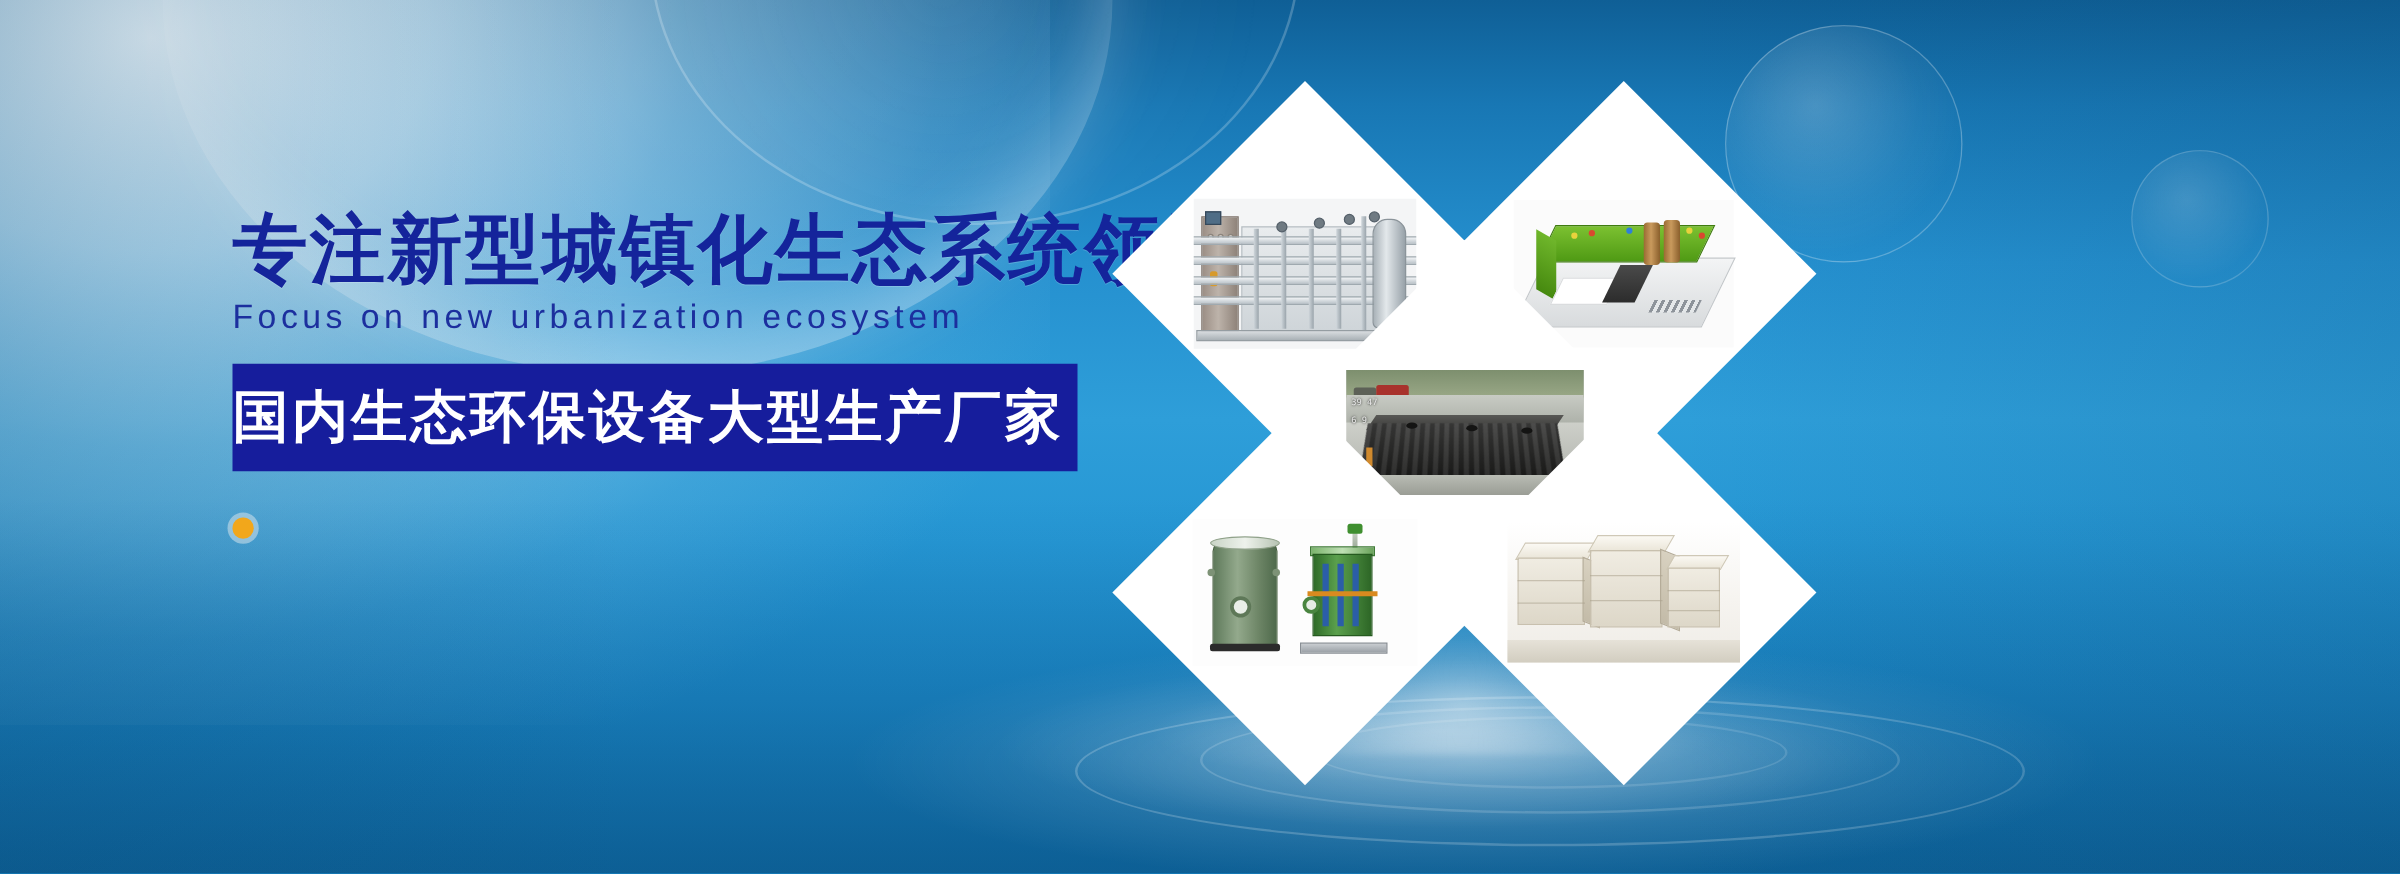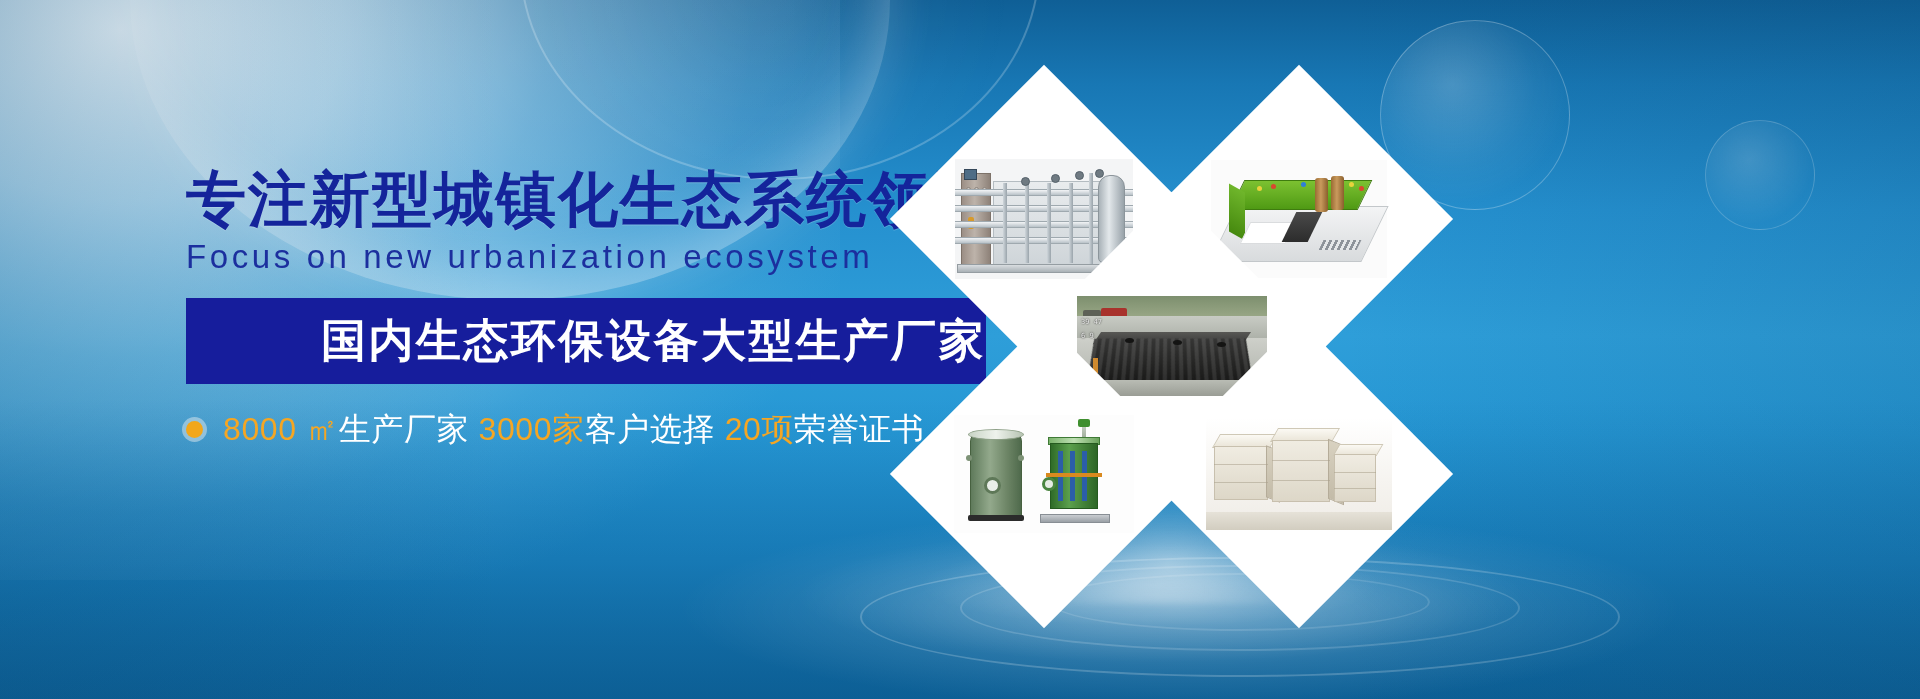--- a/index.html
+++ b/index.html
@@ -89,27 +89,27 @@
 
   
   .text-block { position:absolute; left:186px; top:168px; width:760px; }
 
   .headline {
     font-size:60px; font-weight:bold; color:#14249b;
     letter-spacing:2px; line-height:1.06; white-space:nowrap;
     text-shadow:0 1px 0 rgba(255,255,255,0.18);
   }
   .subheadline {
-    margin-top:6px; font-size:33px; color:#1c2f9e;
+    margin-top:6px; font-size:27px; color:#1c2f9e;
     letter-spacing:3.6px; white-space:nowrap; font-weight:400;
   }
   .navy-box {
-    margin-top:22px; width:800px; height:86px;
+    margin-top:22px; width:676px; height:86px;
     background:#161d9c;
-    display:flex; align-items:center; justify-content:flex-end;
+    display:flex; align-items:center; justify-content:flex-start;
   }
   .navy-box-text {
     font-size:45px; font-weight:bold; color:#ffffff;
     letter-spacing:2.5px; white-space:nowrap;
   }
   .bullets { margin-top:22px; }
   .bullet-row {
     display:flex; align-items:center; height:48px; white-space:nowrap;
   }
   .bullet-dot {
@@ -305,21 +305,20 @@
     <div class="subheadline">Focus on new urbanization ecosystem</div>
 
     <div class="navy-box">
       <span class="navy-box-text">国内生态环保设备大型生产厂家</span>
     </div>
 
     <div class="bullets">
 
       <div class="bullet-row">
         <span class="bullet-dot"></span>
-        <span class="bullet-text"><span class="hl">8000 ㎡</span><span>生产厂家 </span><span class="hl">3000家</span><span>客户选择 </span><span class="hl">20项</span><span>荣誉证书</span></span>
       </div>
 
 
     </div>
   </div>
 
   <div class="diamonds">
 
     <div class="diamond d1">
       <div class="inner">

